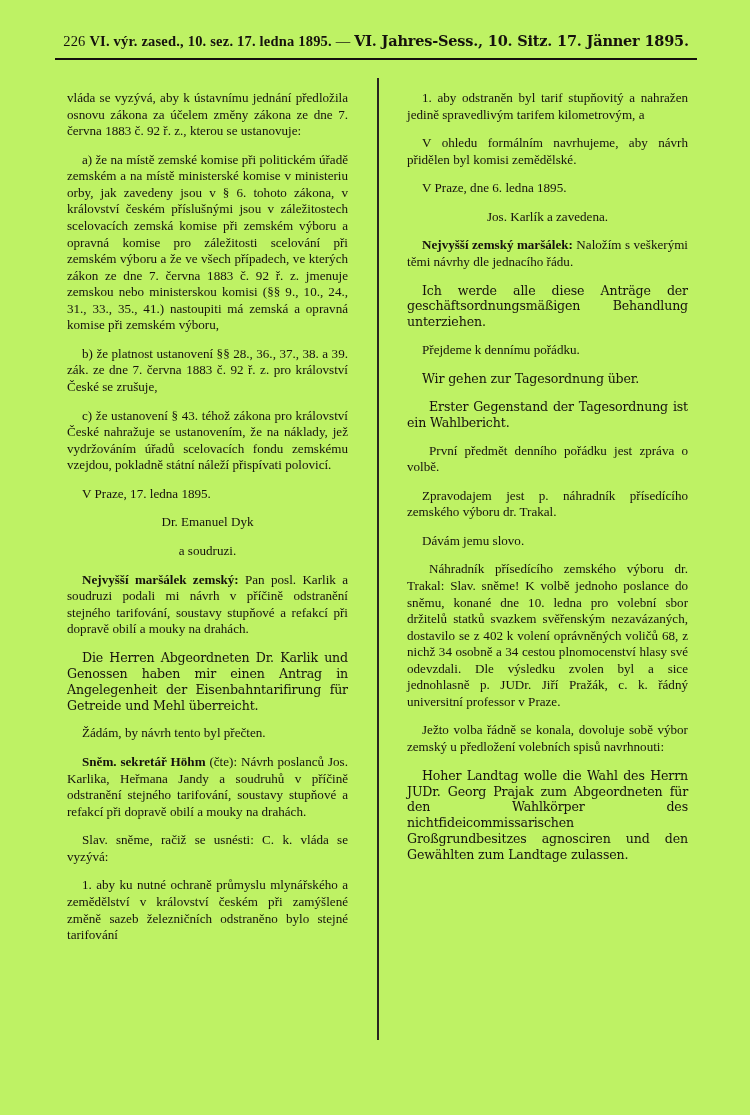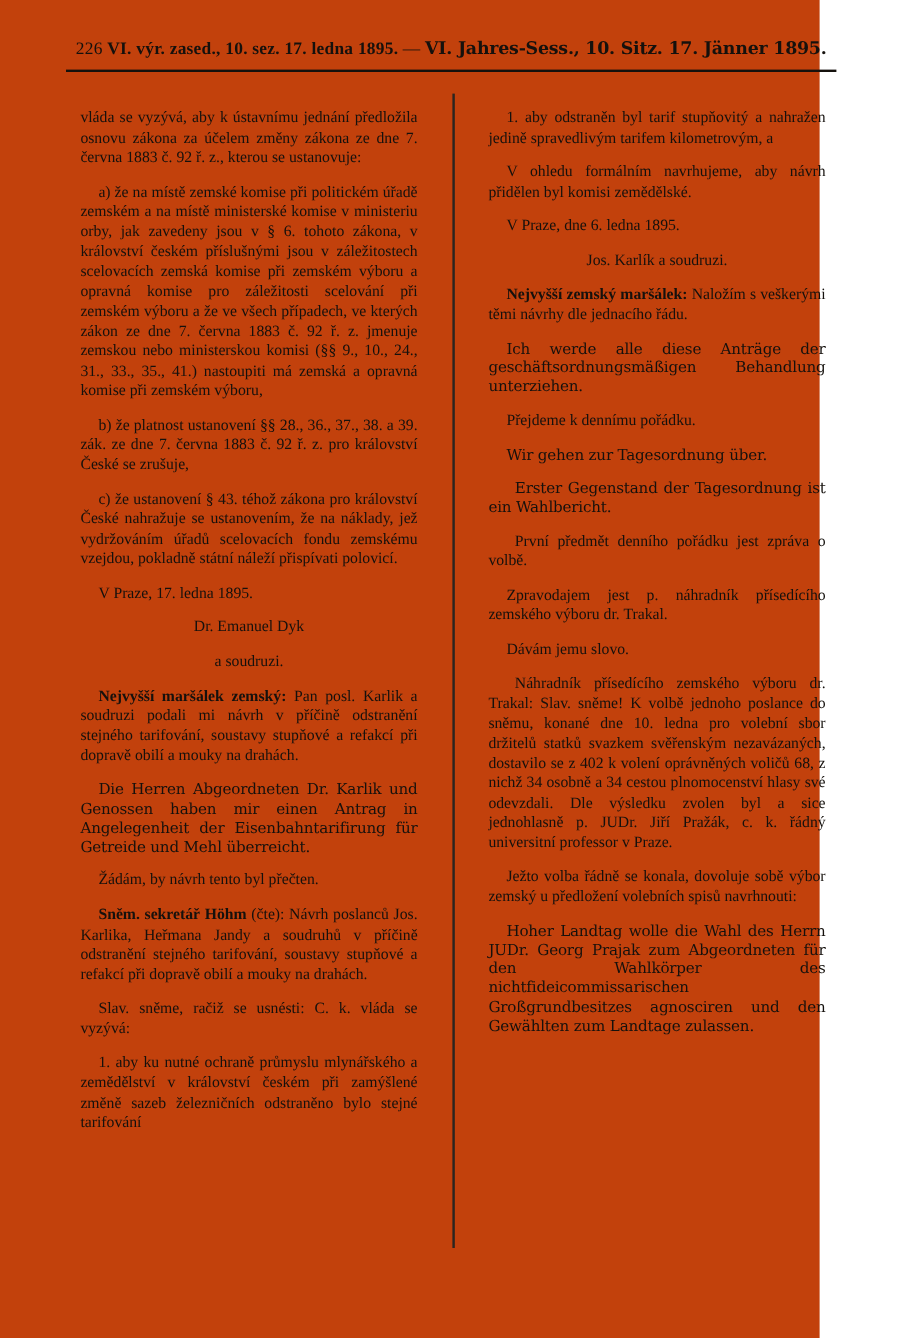--- a/index.html
+++ b/index.html
@@ -11,23 +11,23 @@
     width: 750px;
     height: 1115px;
     font-family: "Liberation Serif", serif;
     color: #15110d;
     position: relative;
     overflow: hidden;
   }
   .page {
     position: absolute;
     left: 0; top: 0;
-    width: 683px;
+    width: 750px;
     height: 1115px;
-    background: #c2410c;
+    background: #bef264;
   }
   .header {
     position: absolute;
     left: 52px;
     top: 32px;
     width: 648px;
     text-align: center;
     font-size: 14.5px;
     letter-spacing: 0.2px;
     white-space: nowrap;
@@ -128,21 +128,21 @@
       <p class="ind gap-sm">Žádám, by návrh tento byl přečten.</p>
       <p class="ind gap"><span class="b">Sněm. sekretář Höhm</span><span> (čte): Návrh poslanců Jos. Karlika, Heřmana Jandy a soudruhů v příčině odstranění stejného tarifování, soustavy stupňové a refakcí při dopravě obilí a mouky na drahách.</span></p>
       <p class="ind gap-sm">Slav. sněme, račiž se usnésti:  C. k. vláda se vyzývá:</p>
       <p class="ind">1. aby ku nutné ochraně průmyslu mlynářského a zemědělství v království českém při zamýšlené změně sazeb železničních odstraněno bylo stejné tarifování</p>
     </div>
 
     <div class="col col-right">
       <p class="ind">1. aby odstraněn byl tarif stupňovitý a nahražen jedině spravedlivým tarifem kilometrovým, a</p>
       <p class="ind">V ohledu formálním navrhujeme, aby návrh přidělen byl komisi zemědělské.</p>
       <p class="ind">V Praze, dne 6. ledna 1895.</p>
-      <p class="sig">Jos. Karlík a soudruzi.</p>
+      <p class="sig">Jos. Karlík a zavedena.</p>
       <p class="ind gap"><span class="b">Nejvyšší zemský maršálek:</span><span> Naložím s veškerými těmi návrhy dle jednacího řádu.</span></p>
       <p class="ind gap-sm fr">Ich werde alle diese Anträge der geschäftsordnungsmäßigen Behandlung unterziehen.</p>
       <p class="ind gap-sm">Přejdeme k dennímu pořádku.</p>
       <p class="ind gap-sm fr">Wir gehen zur Tagesordnung über.</p>
       <p class="ind2 gap-sm fr">Erster Gegenstand der Tagesordnung ist ein Wahlbericht.</p>
       <p class="ind2 gap">První předmět denního pořádku jest zpráva o volbě.</p>
       <p class="ind gap-sm">Zpravodajem jest p. náhradník přísedícího zemského výboru dr. Trakal.</p>
       <p class="ind gap-sm">Dávám jemu slovo.</p>
       <p class="ind2 gap">Náhradník přísedícího zemského výboru dr. Trakal:  Slav. sněme! K volbě jednoho poslance do sněmu, konané dne 10. ledna pro volební sbor držitelů statků svazkem svěřenským nezavázaných, dostavilo se z 402 k volení oprávněných voličů 68, z nichž 34 osobně a 34 cestou plnomocenství hlasy své odevzdali. Dle výsledku zvolen byl a sice jednohlasně p. JUDr. Jiří Pražák, c. k. řádný universitní professor v Praze.</p>
       <p class="ind gap-sm">Ježto volba řádně se konala, dovoluje sobě výbor zemský u předložení volebních spisů navrhnouti:</p>

